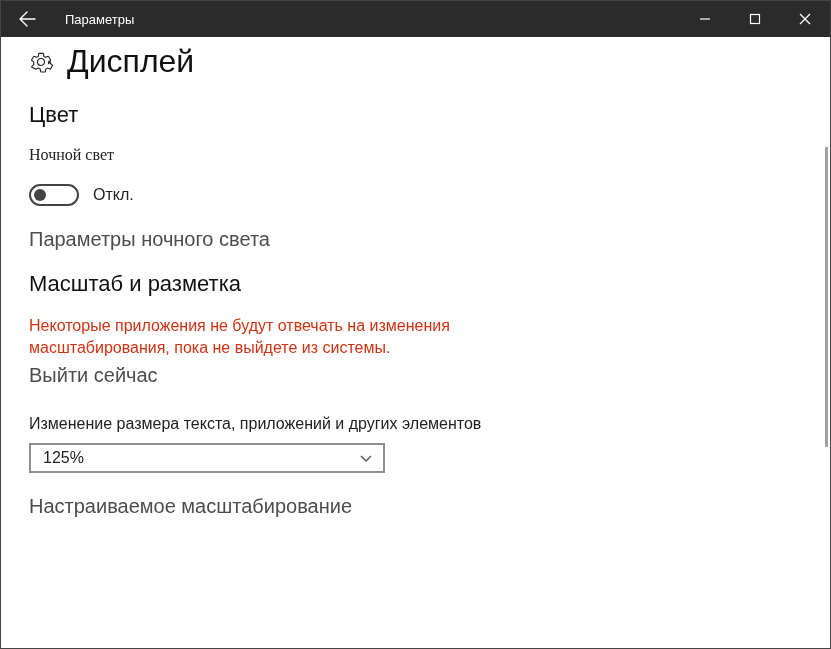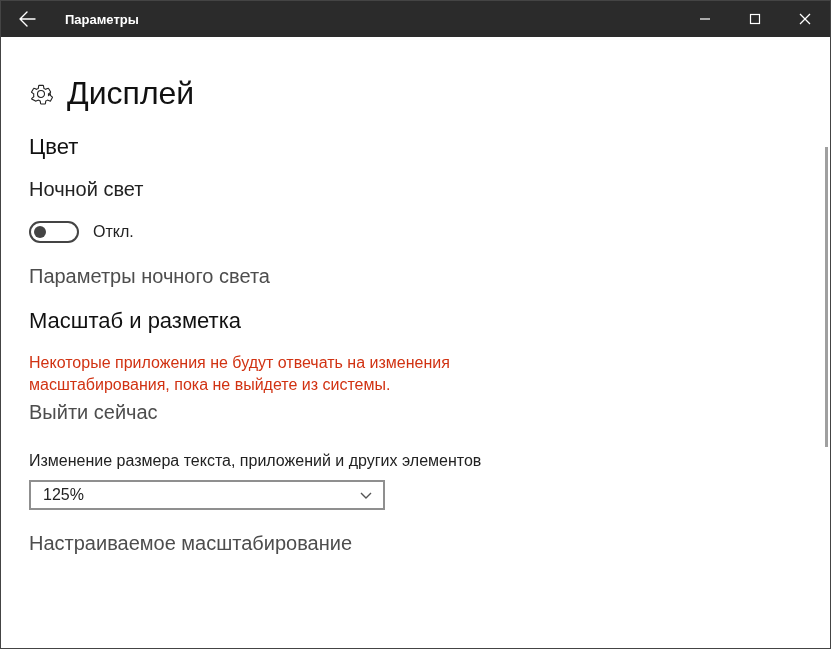--- a/index.html
+++ b/index.html
@@ -17,21 +17,21 @@
   .tb-back {
     width: 52px;
     height: 36px;
     display: flex;
     align-items: center;
     justify-content: center;
     cursor: pointer;
   }
   .tb-title {
     font-size: 13px;
-    font-weight: 700;
+    font-weight: 400;
     padding-left: 12px;
   }
   .tb-controls {
     position: absolute;
     right: 0;
     top: 0;
     display: flex;
   }
   .tb-btn {
     width: 50px;
@@ -50,21 +50,21 @@
     bottom: 0;
     overflow: hidden;
     background: #fff;
   }
   .scrollarea {
     position: absolute;
     left: 0;
     right: 10px;
     top: 0;
     bottom: 0;
-    padding: 38px 28px 0 28px;
+    padding: 6px 28px 0 28px;
   }
   .scrollbar {
     position: absolute;
     right: 2px;
     top: 110px;
     width: 3px;
     height: 300px;
     background: #a0a0a0;
     border-radius: 0;
   }
@@ -82,23 +82,24 @@
   }
 
   h2.section {
     font-size: 22px;
     font-weight: 400;
     color: #111;
     margin-bottom: 18px;
   }
 
   .setting-label {
-    font-size: 20px;
+    font-size: 16px;
     color: #222;
     margin-bottom: 10px;
+    font-family: Liberation Serif, serif;
   }
 
   .toggle-row {
     display: flex;
     align-items: center;
     gap: 14px;
     margin-bottom: 22px;
     margin-top: 20px;
   }
   .toggle {

